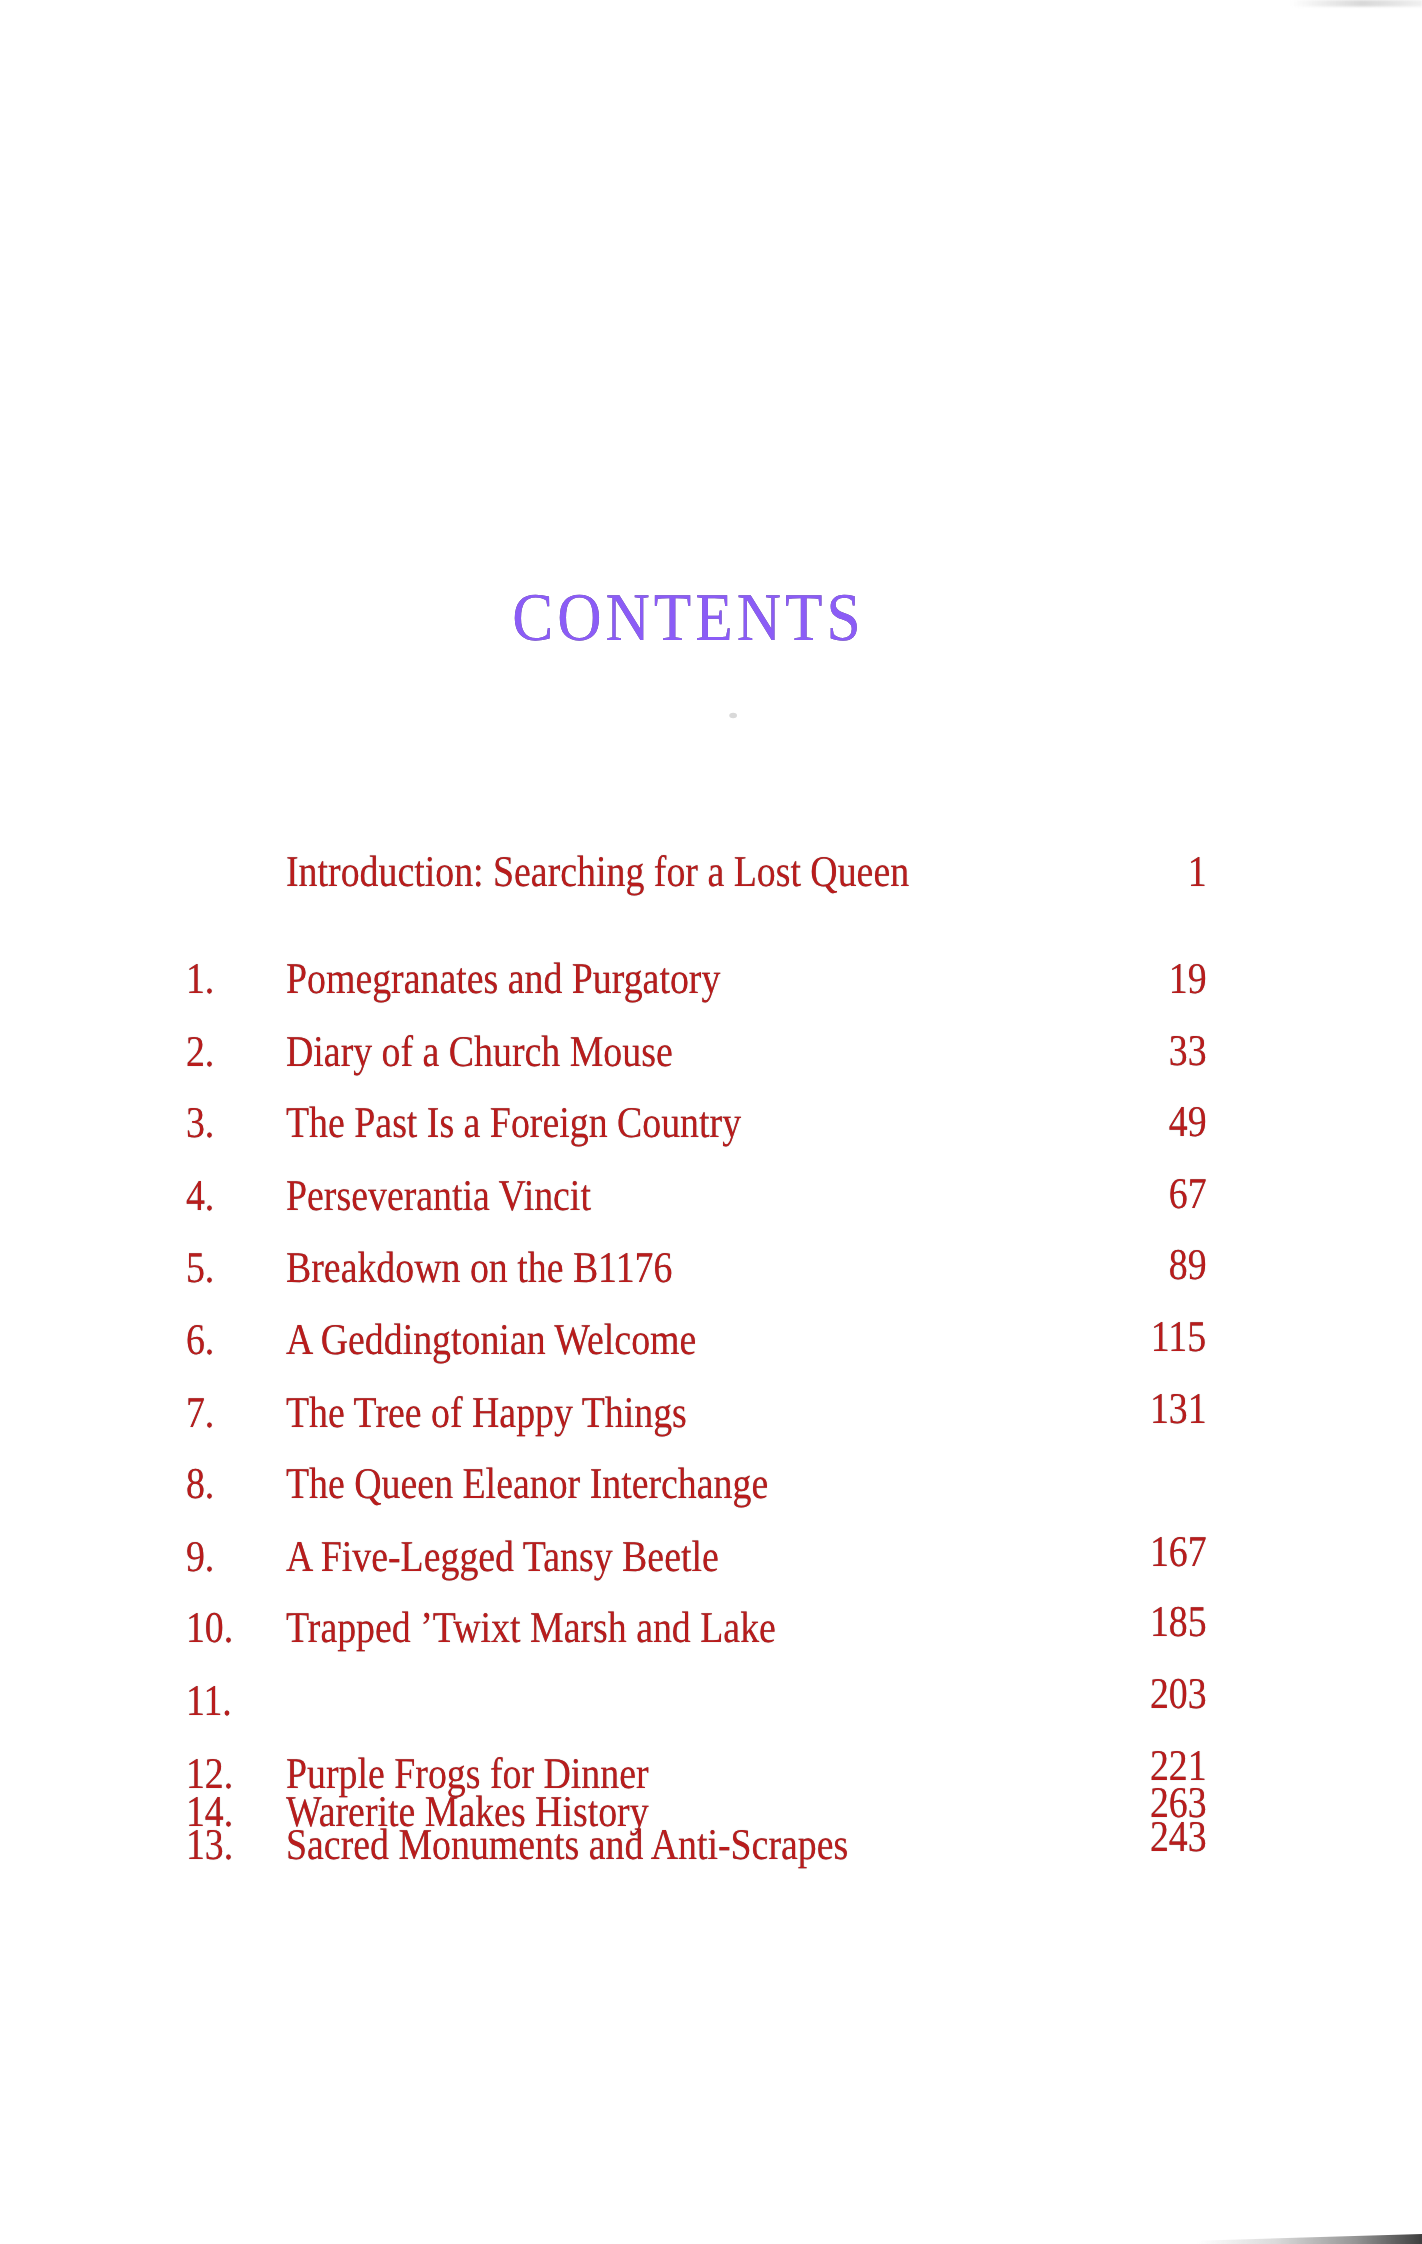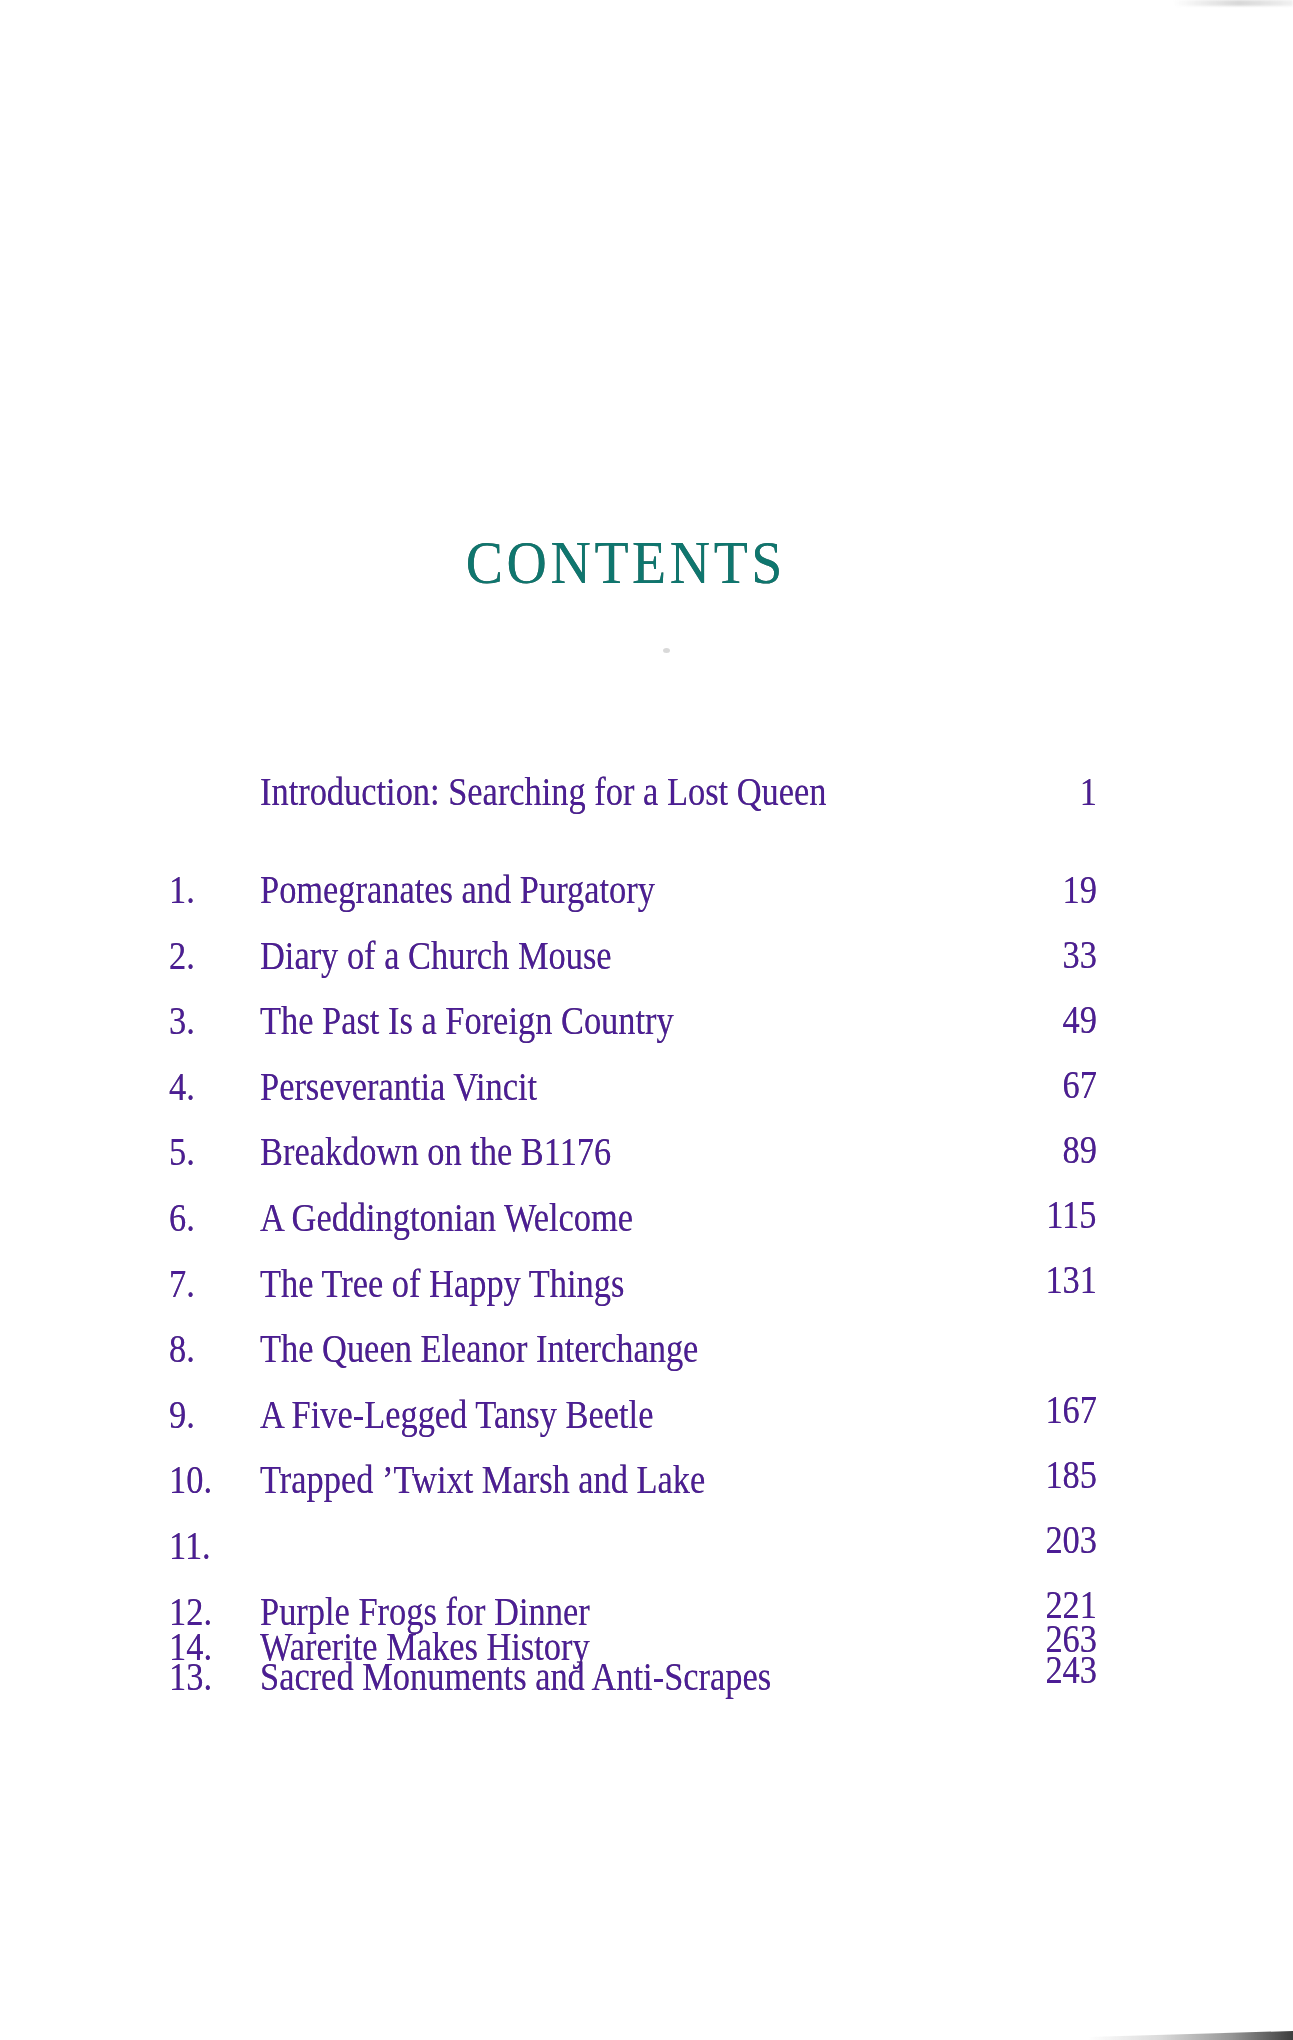--- a/index.html
+++ b/index.html
@@ -20,21 +20,21 @@
   .title-wrap {
     position: absolute;
     top: 531px;
     left: 0;
     width: 1252px;
     height: 62px;
     text-align: center;
     line-height: 62px;
     font-size: 62px;
     letter-spacing: 4px;
-    color: #0f766e;
+    color: #8b5cf6;
     text-shadow: 0 0 0.6px rgba(20,20,20,0.65);
     white-space: nowrap;
   }
   .title-text {
     display: inline-block;
     transform: scaleX(0.90);
     transform-origin: 50% 50%;
   }
   
   .speck {
@@ -47,21 +47,21 @@
     border-radius: 50%;
   }
   
   .row {
     position: absolute;
     left: 0;
     width: 1293px;
     height: 46px;
     line-height: 46px;
     font-size: 40px;
-    color: #4c1d95;
+    color: #b91c1c;
     text-shadow: 0 0 0.7px rgba(25,25,25,0.6);
     white-space: nowrap;
   }
   .cell { position: absolute; top: 0; height: 46px; }
   .num-cell   { left: 169px; }
   .title-cell { left: 260px; }
   .page-cell  { left: 0; width: 1097px; text-align: right; }
   .tx {
     display: inline-block;
     transform: scaleX(0.86);

